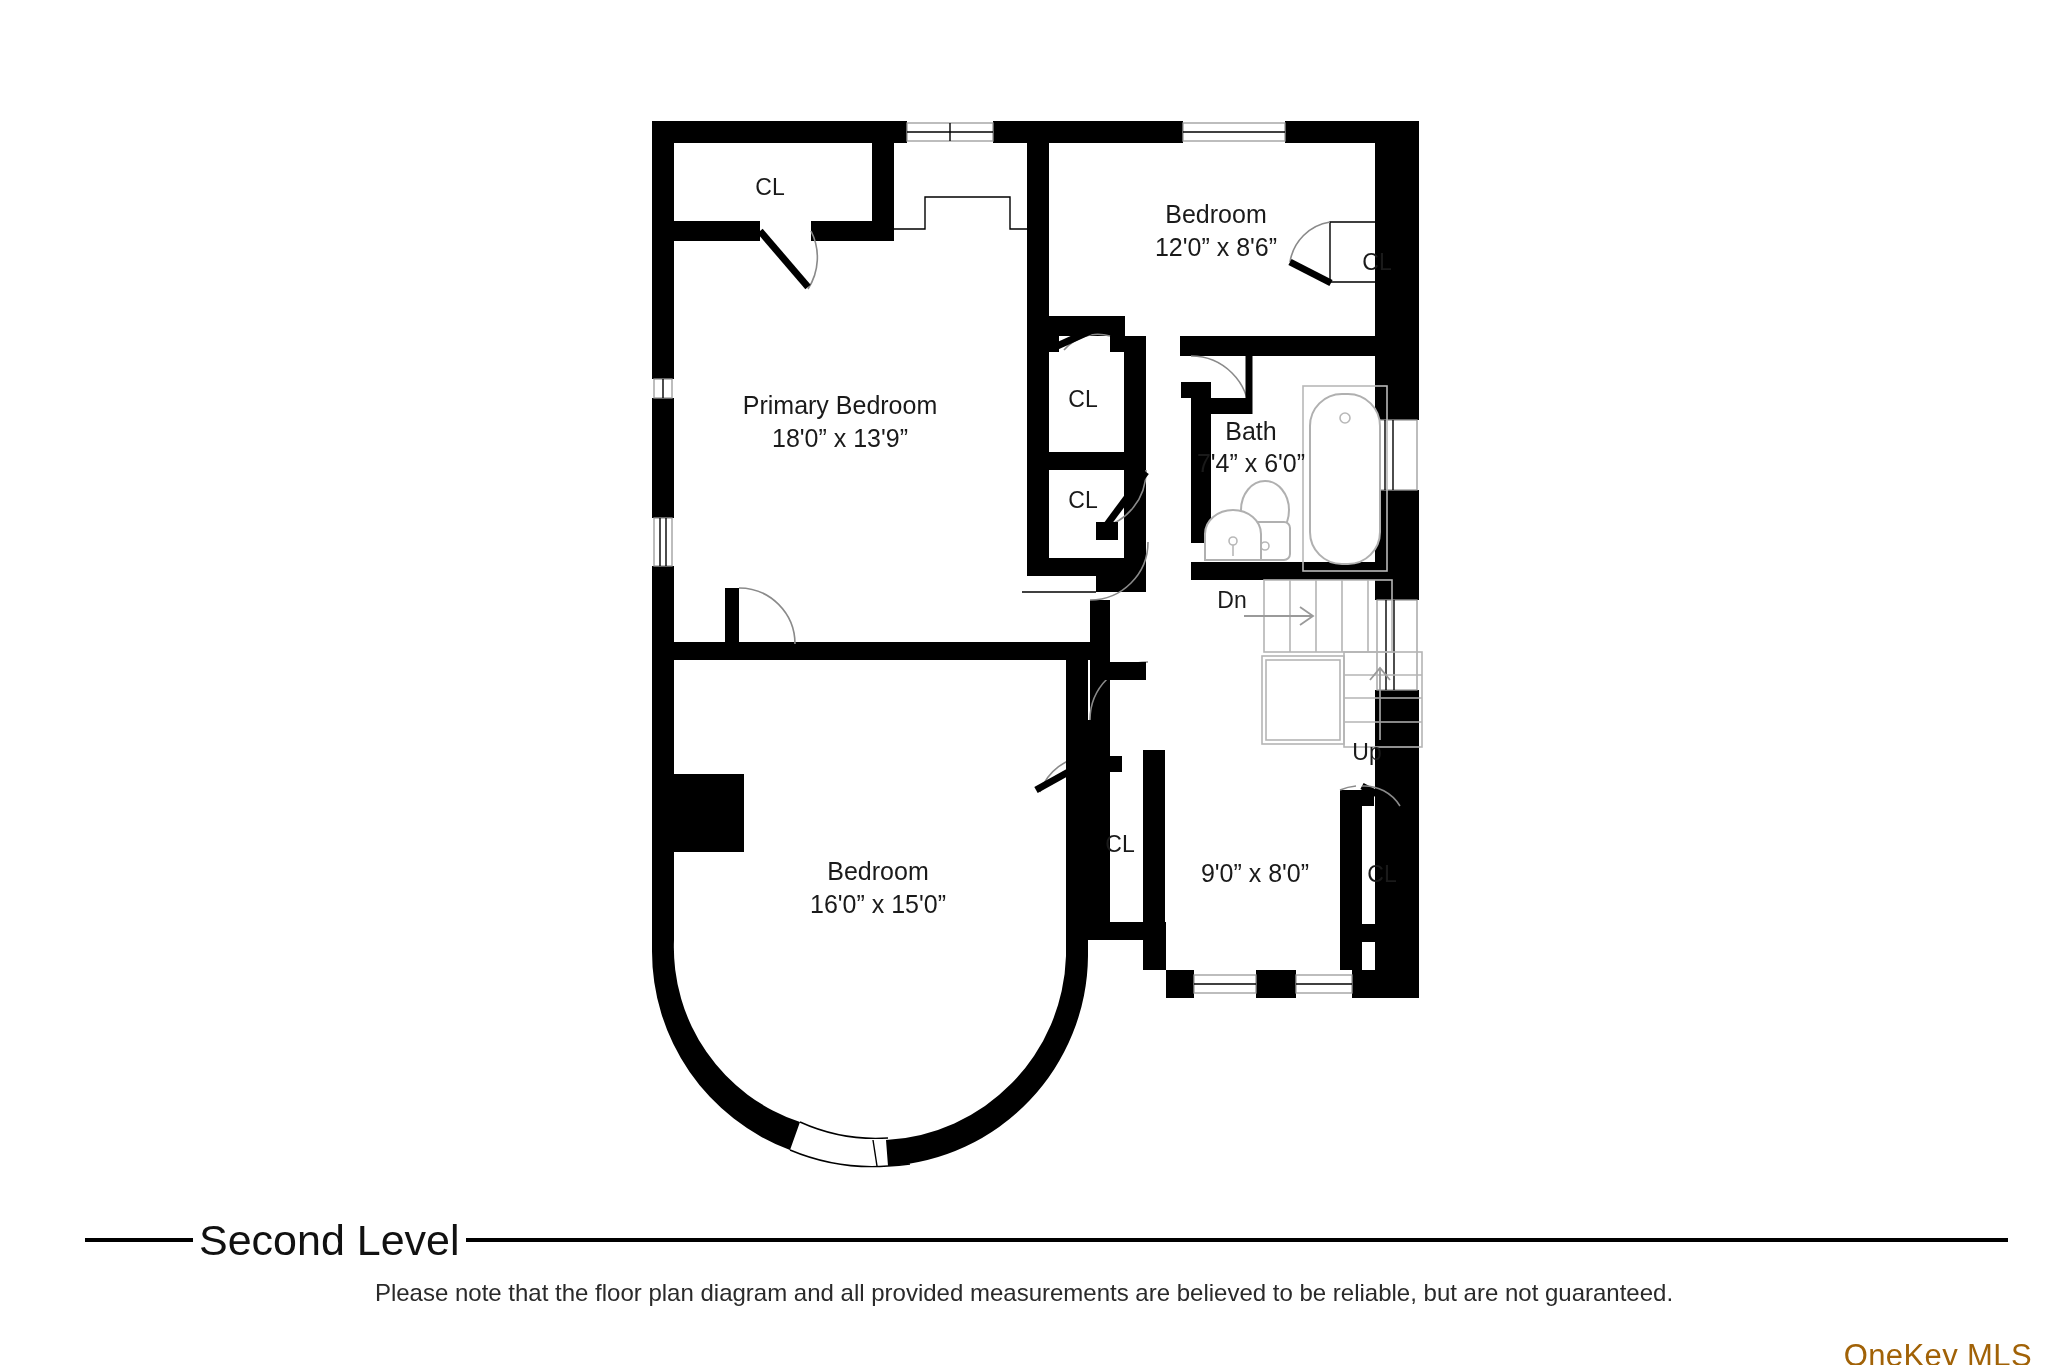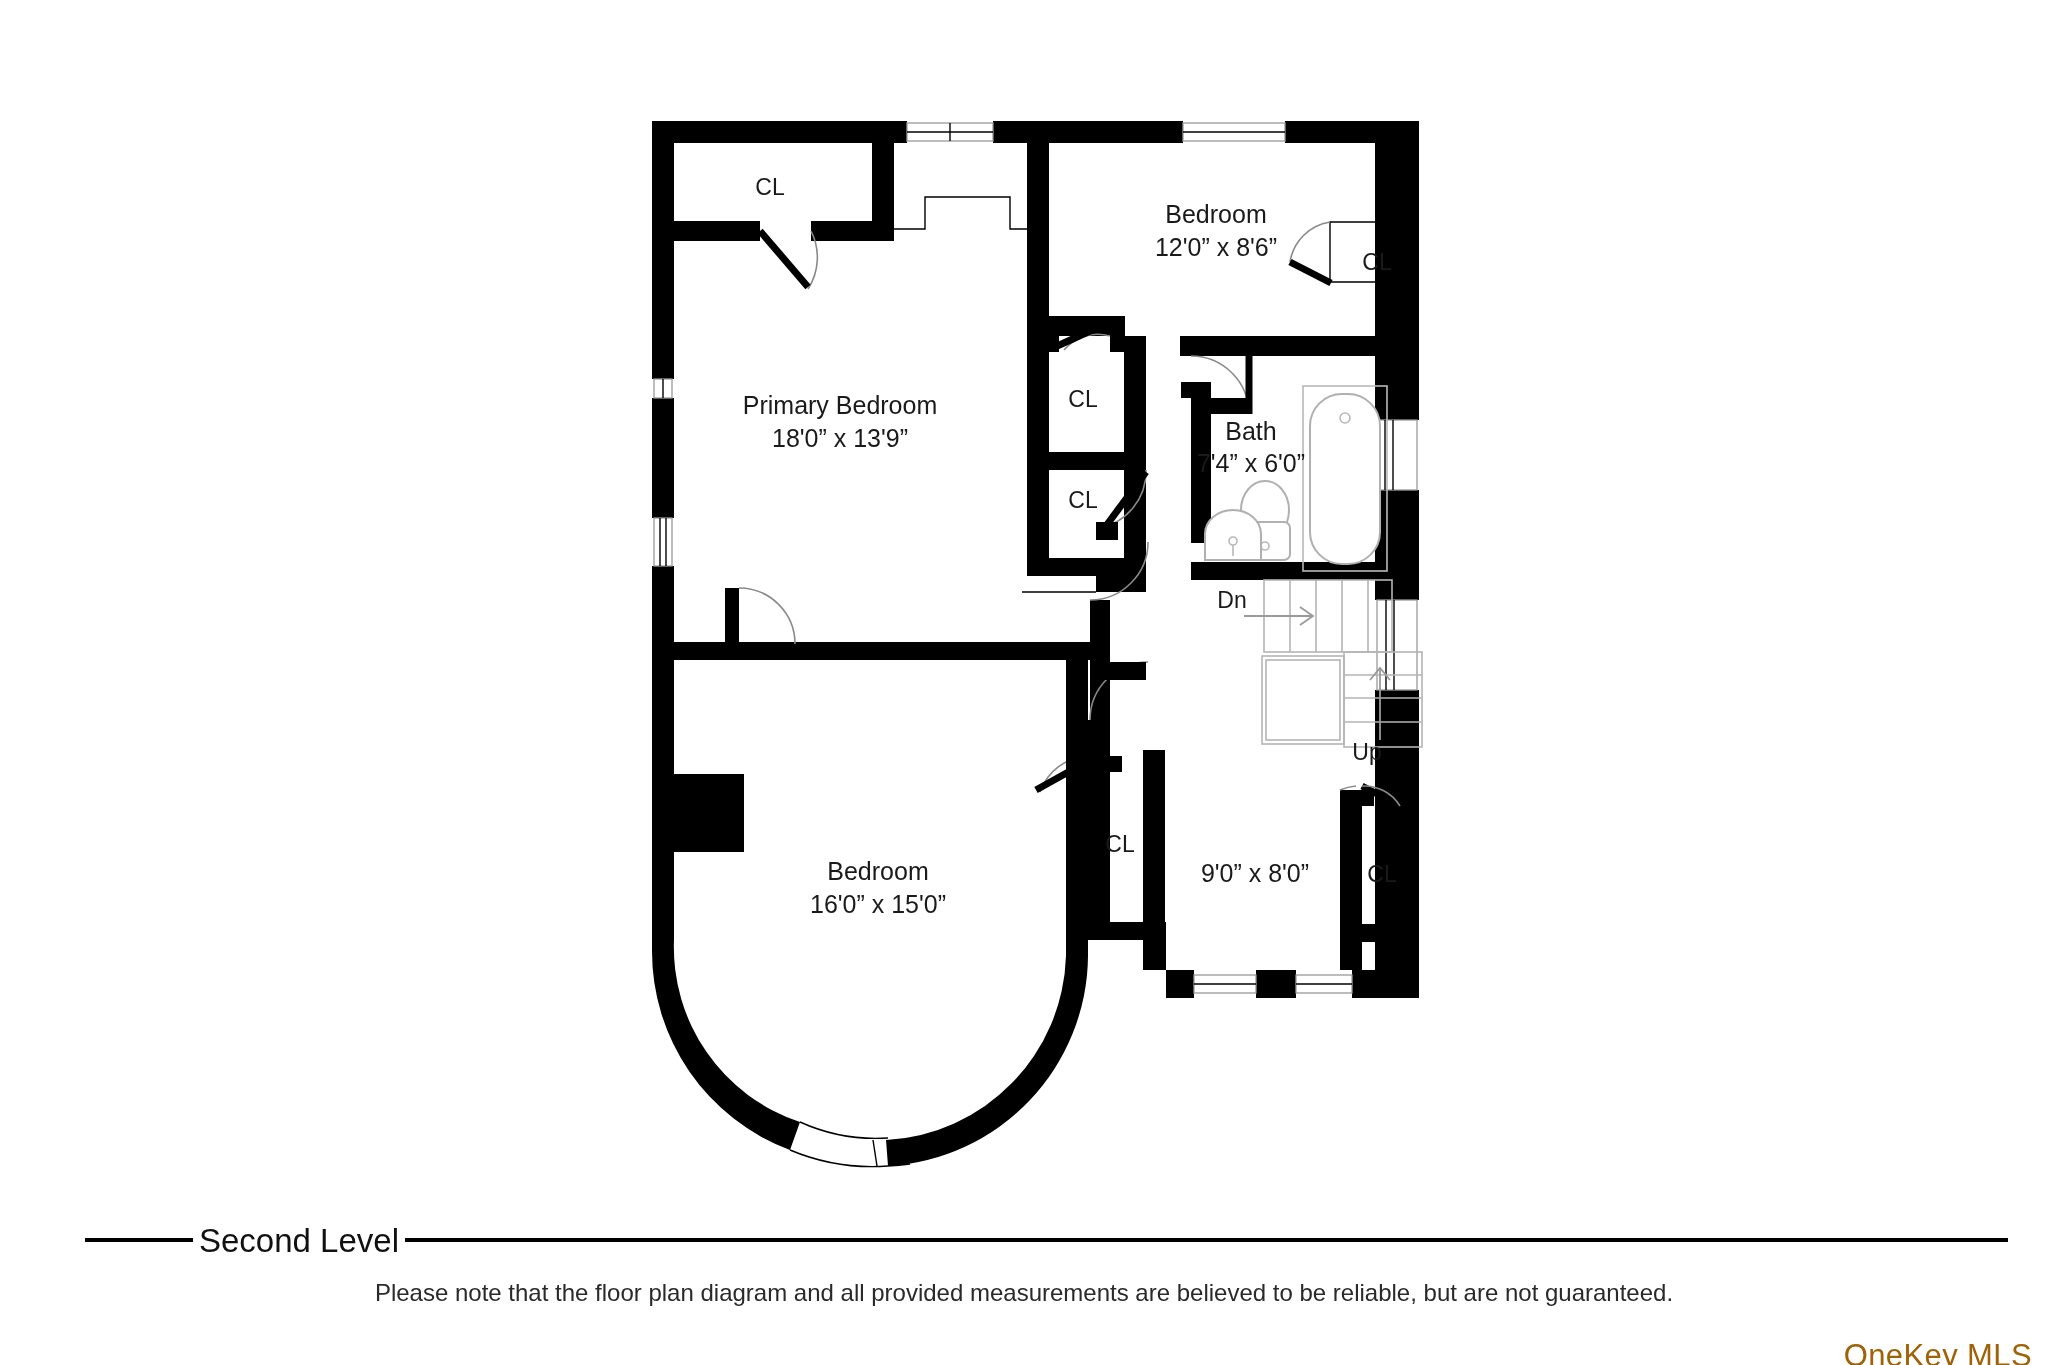--- a/index.html
+++ b/index.html
@@ -75,21 +75,21 @@
     padding-right: 40px;
   }
   #level-rule-left {
     width: 108px;
     height: 4px;
     background: #000;
     flex: 0 0 auto;
   }
   #level-title {
     font-family: "Liberation Sans", sans-serif;
-    font-size: 33px;
+    font-size: 43px;
     color: #111;
     padding: 0 6px;
     white-space: nowrap;
     line-height: 1;
   }
   #level-rule-right {
     height: 4px;
     background: #000;
     flex: 1 1 auto;
   }

